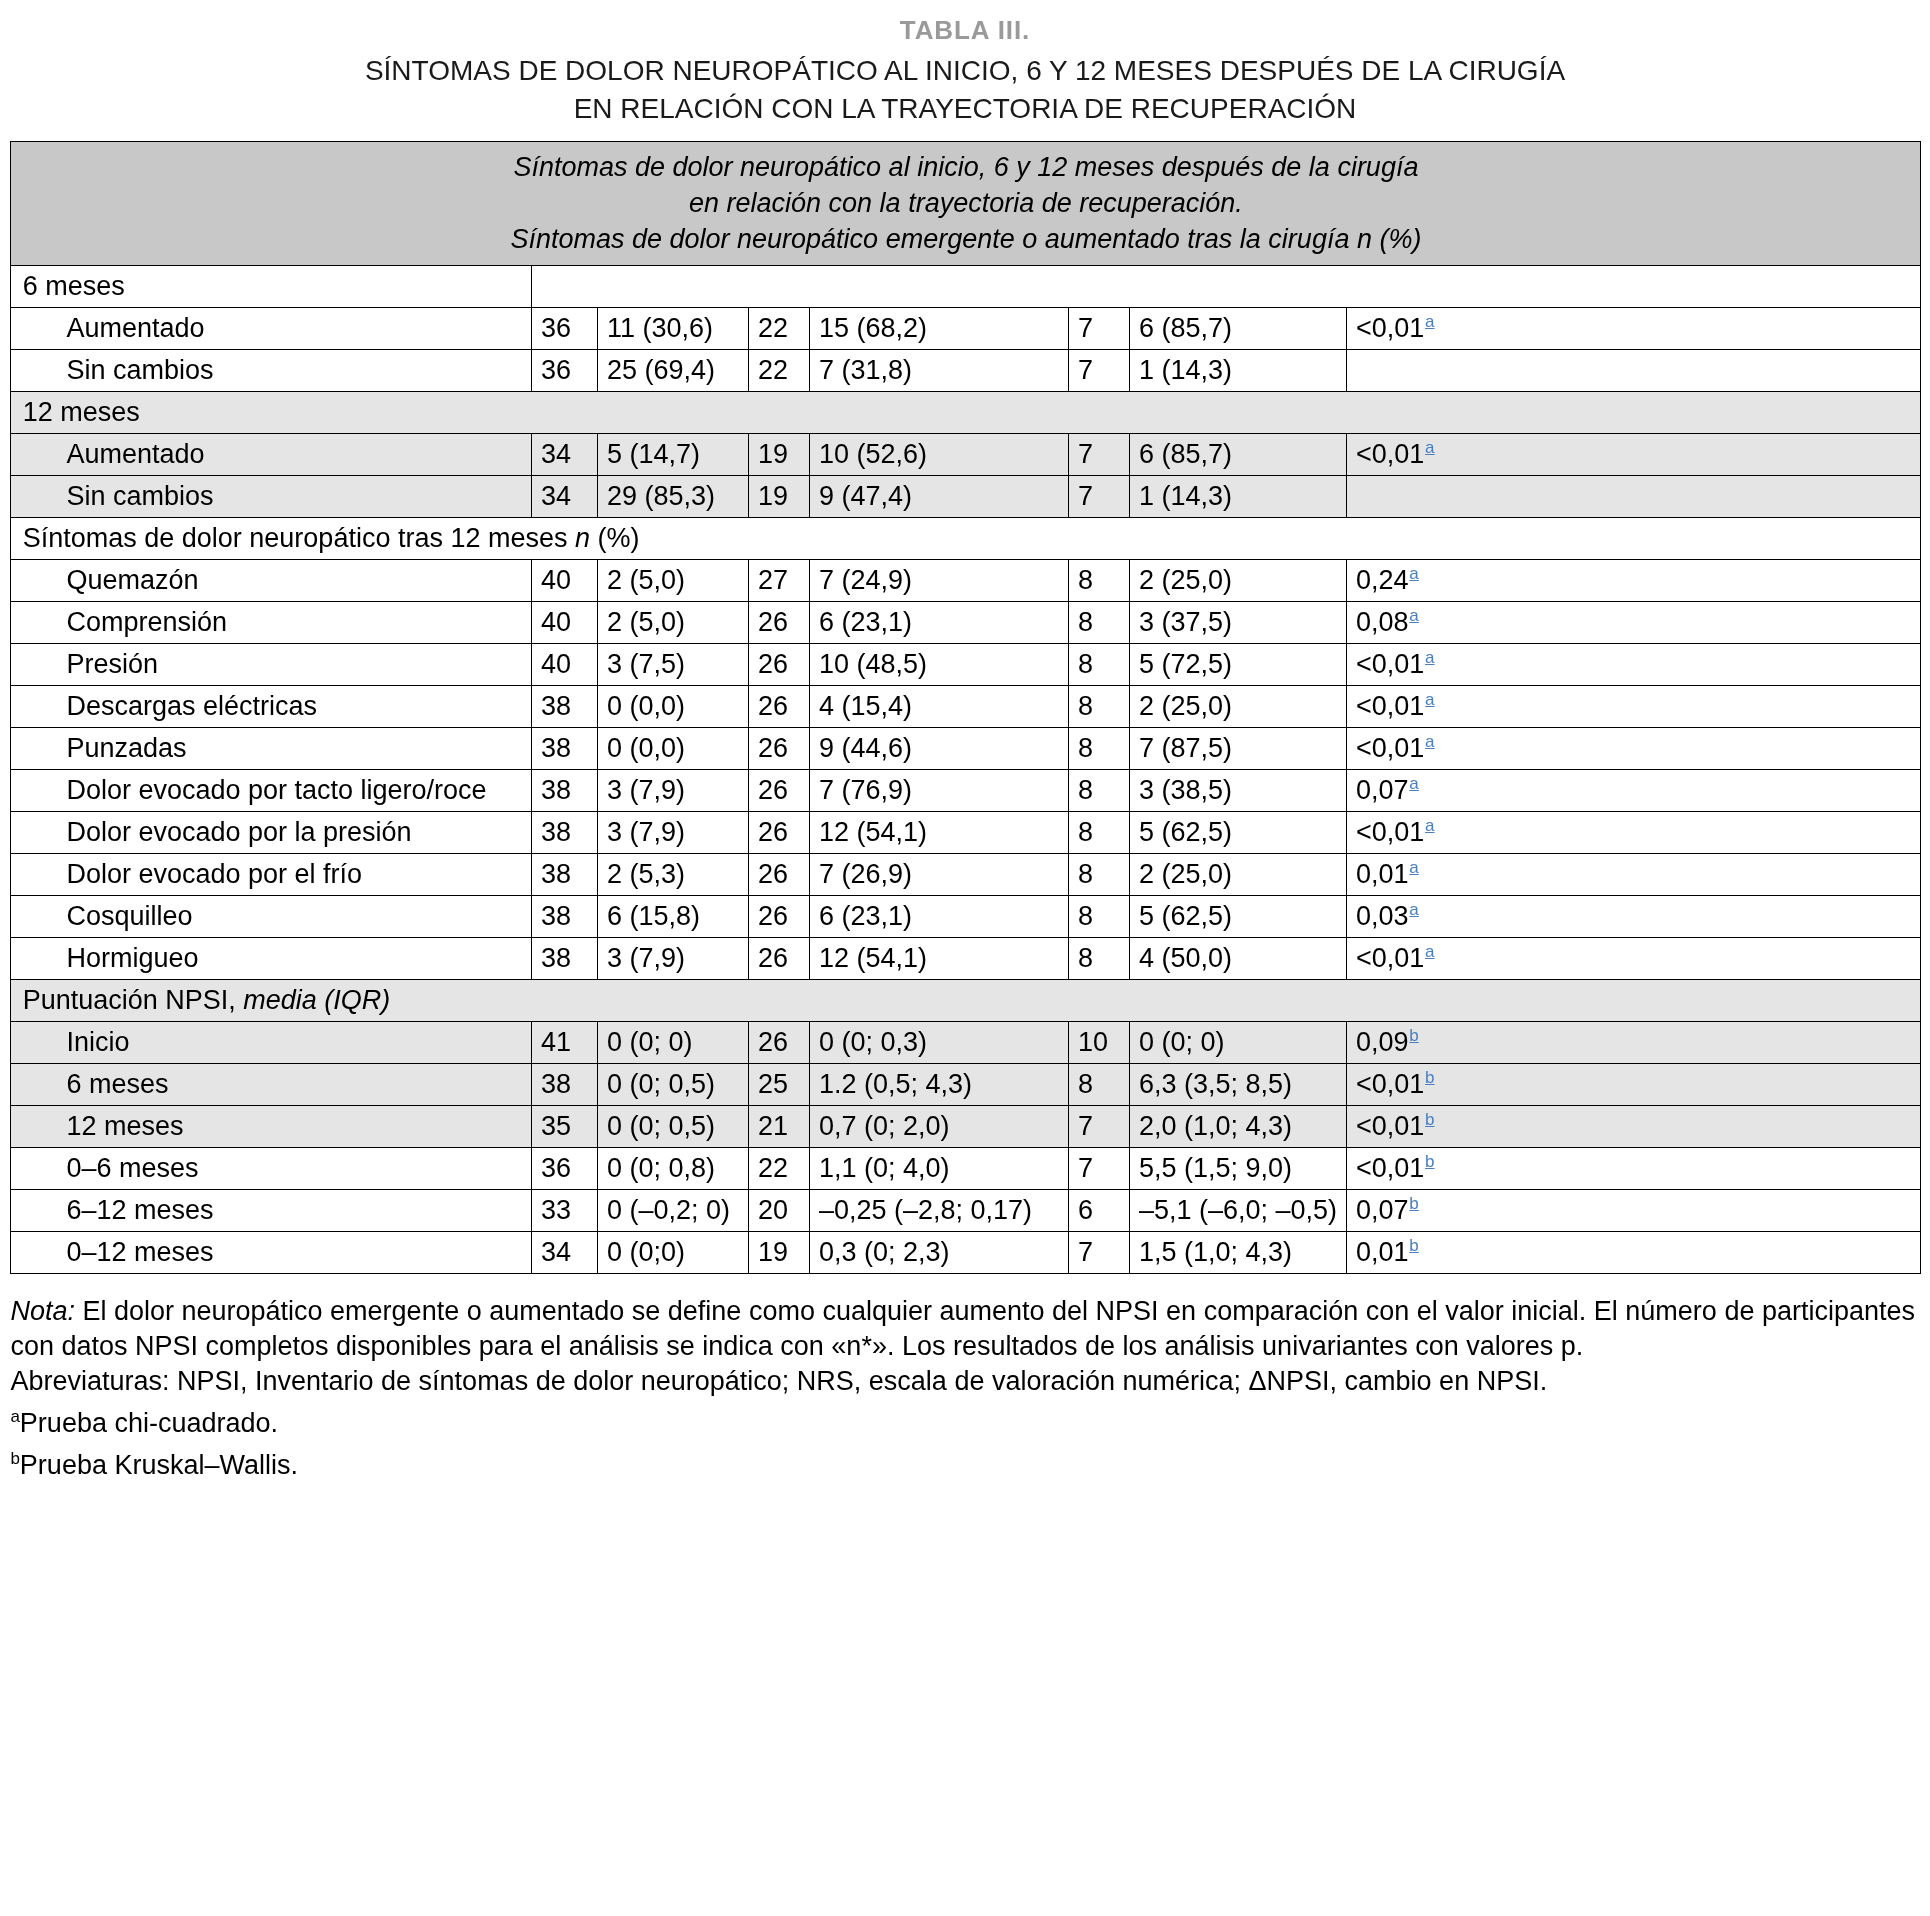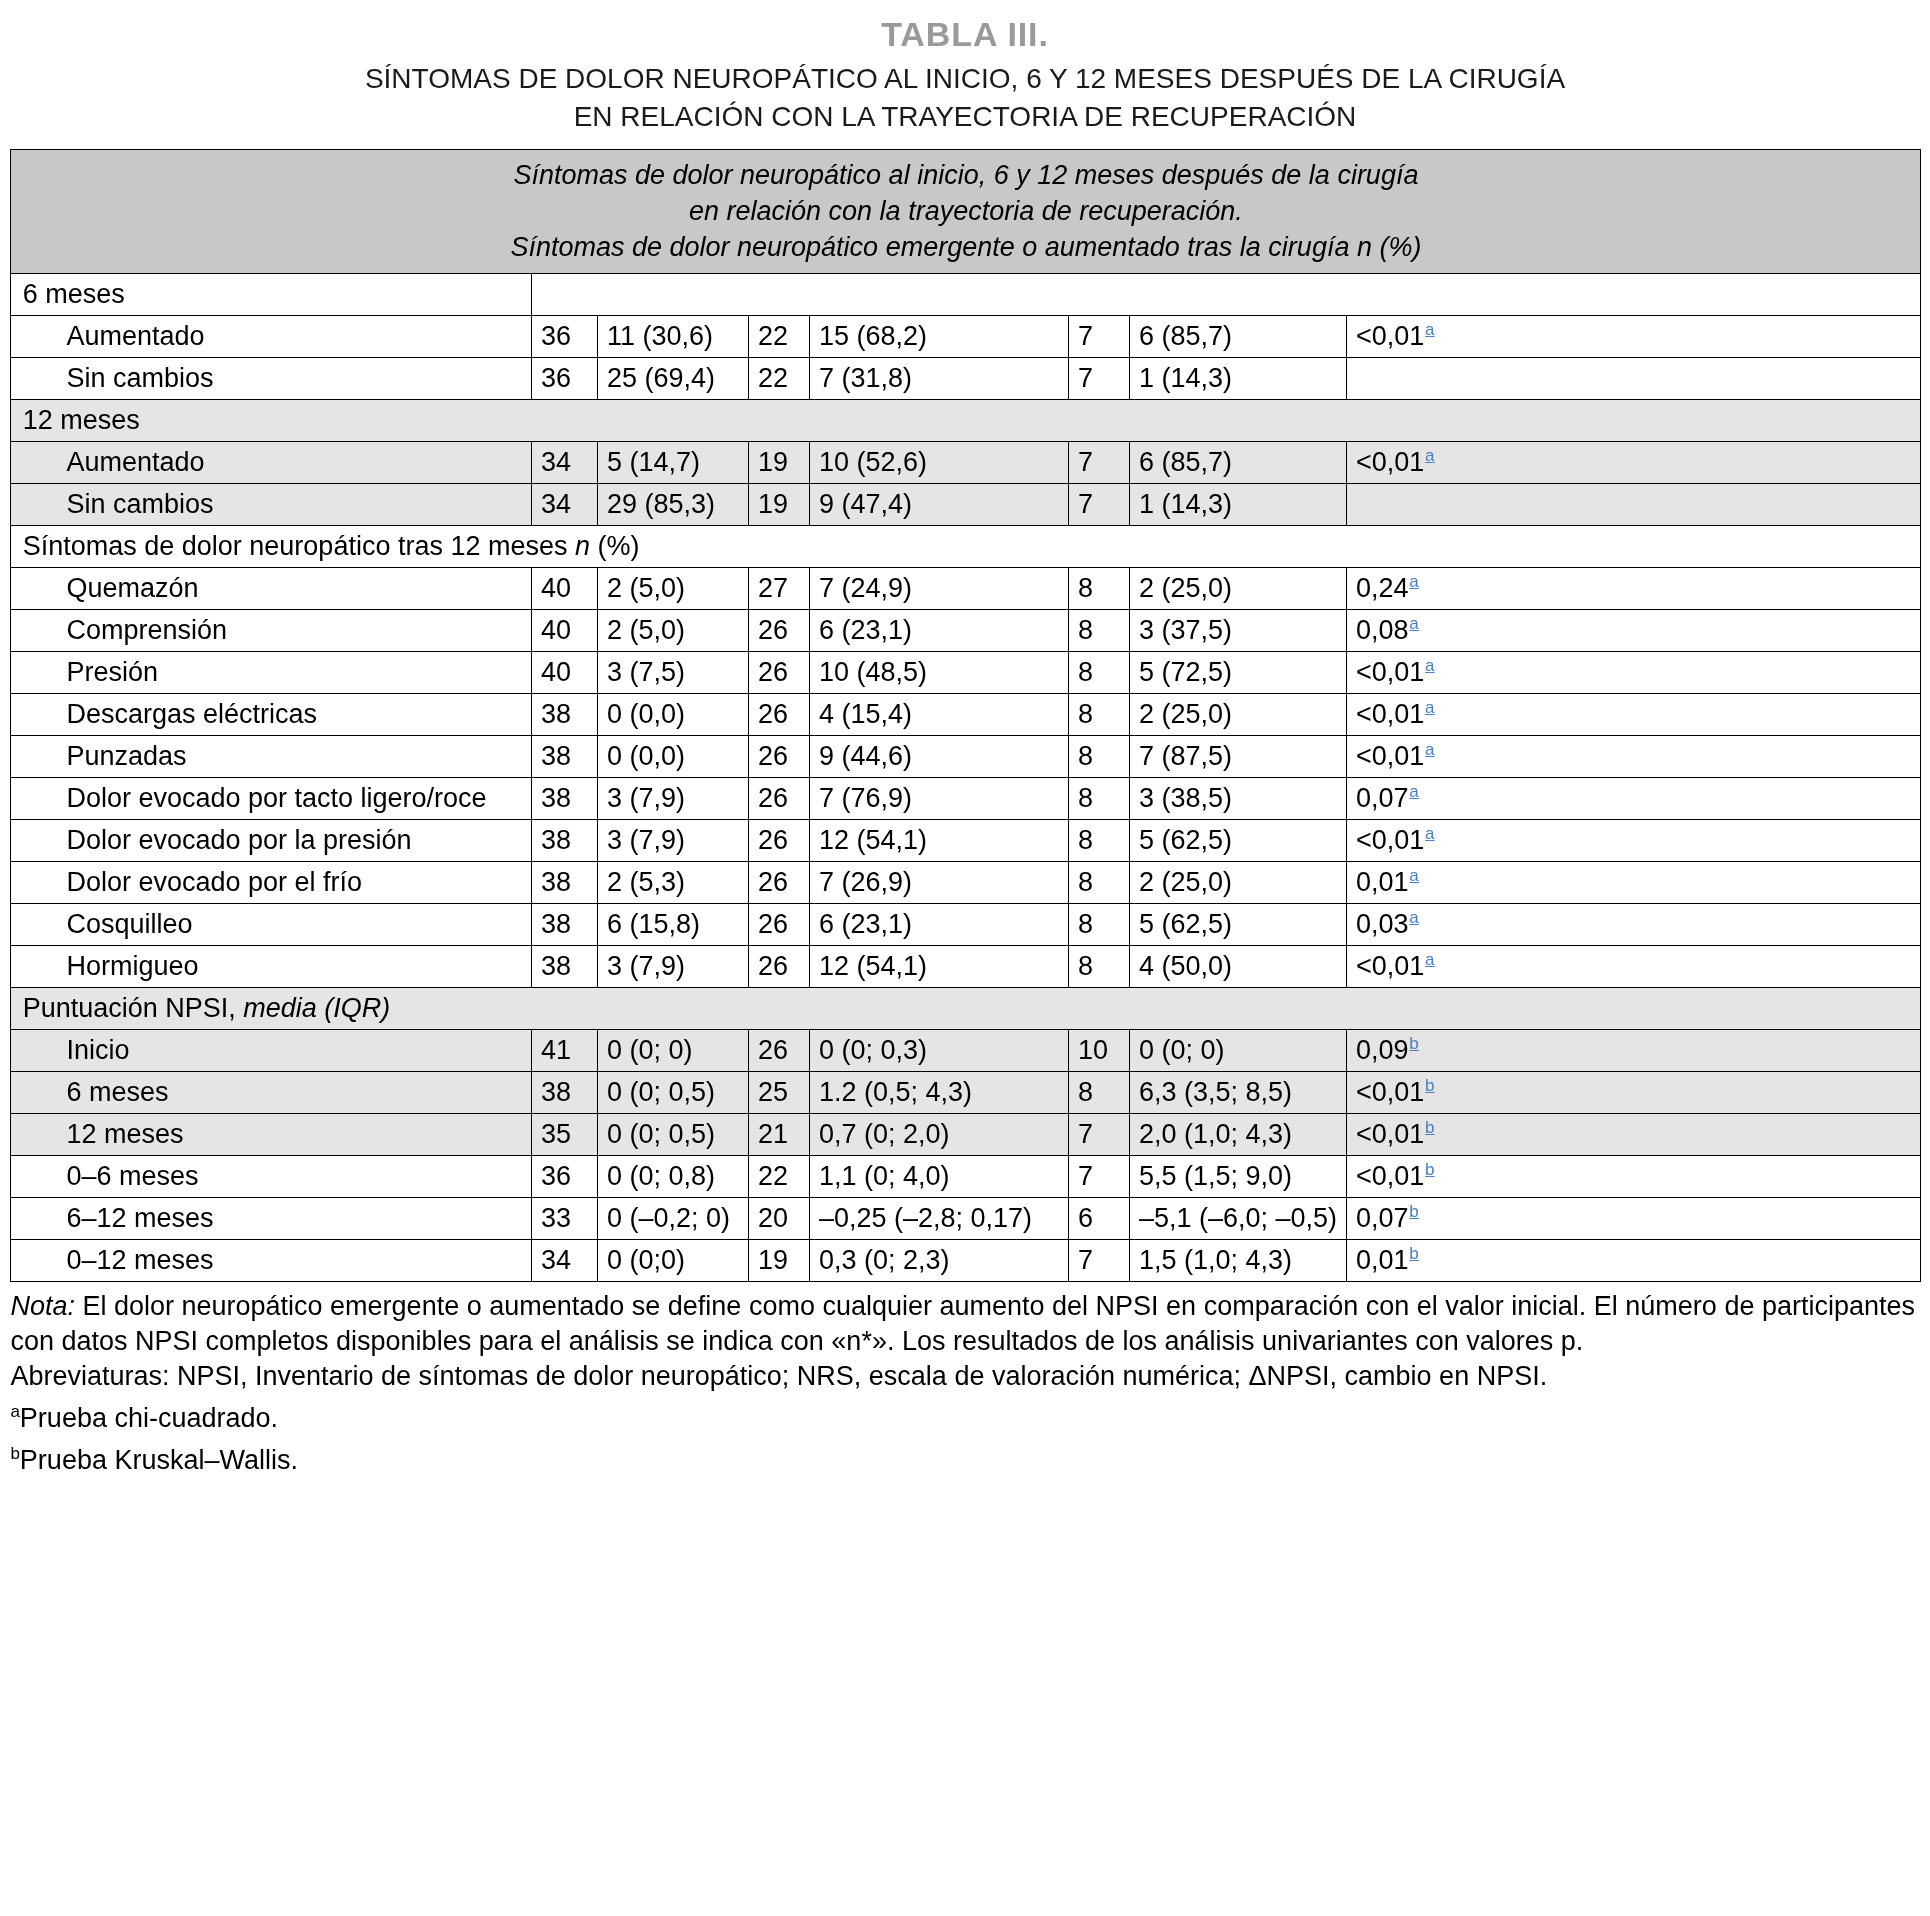--- a/index.html
+++ b/index.html
@@ -8,21 +8,21 @@
     width: 1930px; height: 1916px;
     background: #ffffff;
     font-family: "Liberation Sans", sans-serif;
     color: #000;
   }
   .page { padding: 15px 10.4px 0 10.4px; }
 
   .title {
     text-align: center;
     font-weight: bold;
-    font-size: 34px;
+    font-size: 26px;
     color: #9a9a9a;
     letter-spacing: 0.9px;
     margin-bottom: 5.6px;
   }
   .subtitle {
     text-align: center;
     font-size: 28px;
     line-height: 38px;
     color: #1a1a1a;
   }
@@ -63,21 +63,21 @@
     text-decoration: underline;
     font-size: 17px;
     margin-left: 0.9px;
   }
   sup.fnsup { font-size: 17px; }
 
   .notes {
     width: 1910px;
     font-size: 27px;
     line-height: 35px;
-    margin-top: 7px;
+    margin-top: 20px;
   }
   .notes p { margin: 0; }
 </style>
 </head>
 <body>
 
 <div class="page">
 
   <div class="title">TABLA III.</div>
   <div class="subtitle">SÍNTOMAS DE DOLOR NEUROPÁTICO AL INICIO, 6 Y 12 MESES DESPUÉS DE LA CIRUGÍA</div>

